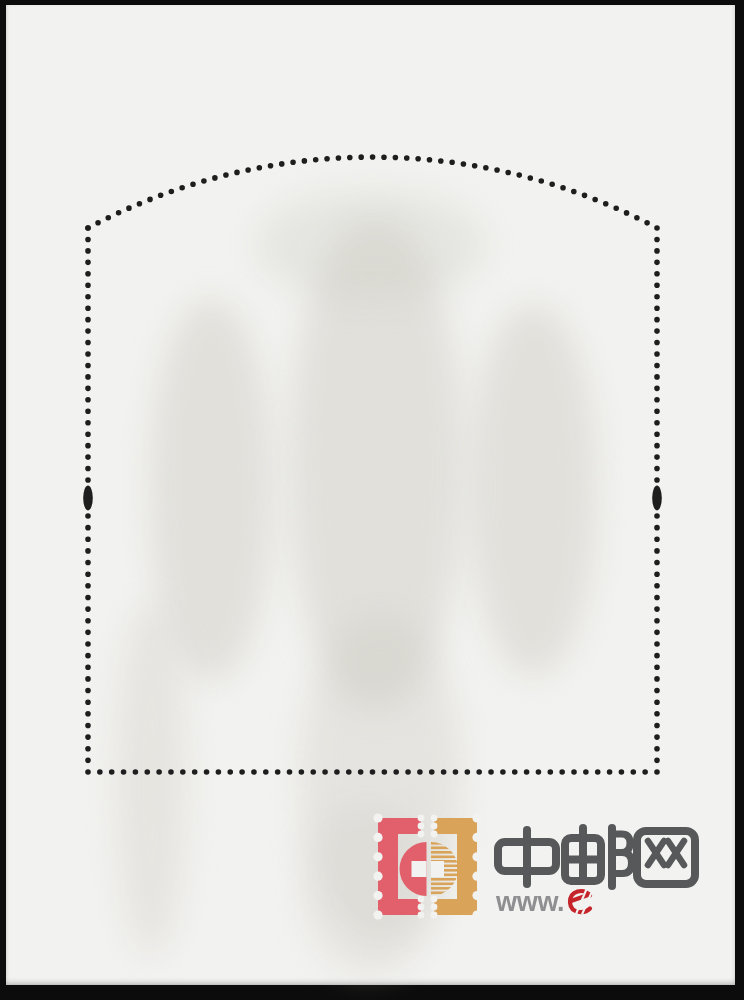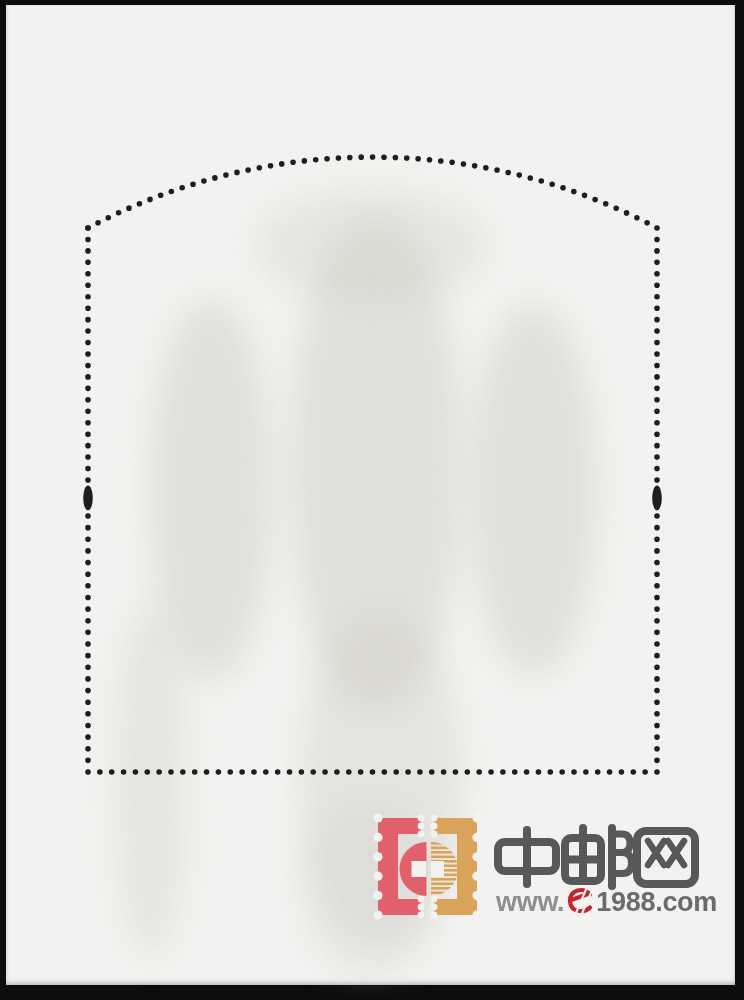--- a/index.html
+++ b/index.html
@@ -22,21 +22,21 @@
   .g3{left:465px;top:300px;width:125px;height:370px}
   .g4{left:295px;top:610px;width:160px;height:330px;background:rgba(201,199,190,.32)}
   .g5{left:110px;top:600px;width:70px;height:350px;background:rgba(201,199,190,.30)}
   .g6{left:250px;top:185px;width:230px;height:110px;background:rgba(203,201,192,.30)}
   .g7{left:298px;top:798px;width:130px;height:172px;background:rgba(203,201,192,.26)}
   .perf{position:absolute;left:0;top:0;pointer-events:none}
   .watermark{position:absolute;left:375px;top:815px;width:335px;height:105px}
   .wm-svg{position:absolute;left:0;top:0;overflow:visible}
   .url-row{
     position:absolute;left:121px;top:72px;height:30px;
-    display:flex;align-items:flex-end;white-space:nowrap;
+    display:flex;align-items:flex-start;white-space:nowrap;
     font-weight:bold;font-size:27px;line-height:30px;letter-spacing:-.3px;
   }
   .url-www{color:#8f8f92}
   .url-domain{color:#6b6b6e}
   .e-glyph{margin:0 1px 2px 2px}
   .sr{position:absolute;width:1px;height:1px;overflow:hidden;opacity:0;clip:rect(0 0 0 0)}
 </style>
 </head>
 <body>
 
@@ -159,17 +159,16 @@
         <g fill="none" stroke-linecap="round" stroke-width="4.2" stroke="#c5242b">
           <path d="M 24 8.5 Q 19 2.5 11.5 4.5 Q 3.5 7 4 15.5 Q 4.5 24 13.5 25 Q 20 25.7 24 21.5"></path>
           <path d="M 5 14 L 23.5 7.5"></path>
         </g>
         <g stroke="#f2f2f0" stroke-width="2.1" fill="none">
           <path d="M 10 27 L 21 1"></path>
           <path d="M 16 27.5 L 27 2"></path>
         </g>
       </svg>
       <span class="sr">e</span>
-      <span class="url-domain">1988.com</span>
     </div>
     <span class="sr">中邮网</span>
   </div>
 </div>
 
 </body></html>

